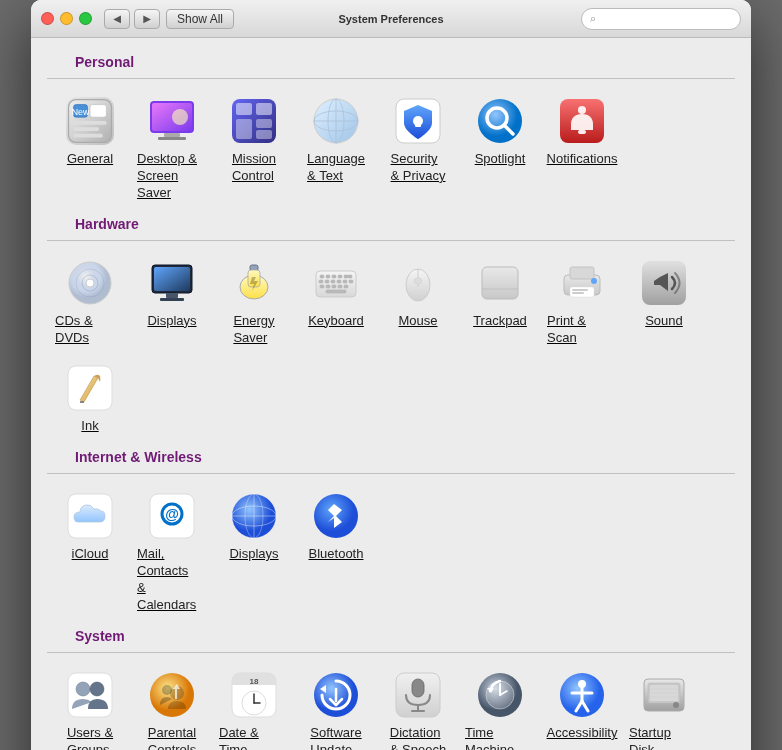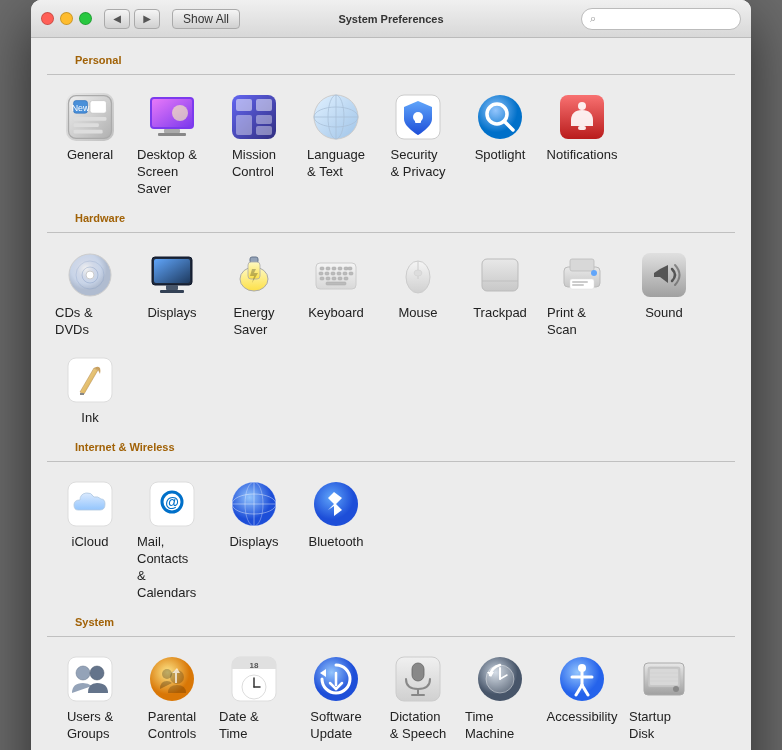--- a/index.html
+++ b/index.html
@@ -54,21 +54,21 @@
       border: 1px solid #aaa;
       border-radius: 4px;
       display: flex;
       align-items: center;
       justify-content: center;
       cursor: pointer;
       font-size: 10px;
       color: #555;
     }
     .show-all-btn {
-      margin-left: 12px;
+      margin-left: 6px;
       padding: 2px 10px;
       background: linear-gradient(to bottom, #f5f5f5, #d0d0d0);
       border: 1px solid #aaa;
       border-radius: 4px;
       font-size: 12px;
       color: #333;
       cursor: pointer;
       height: 20px;
       display: flex;
       align-items: center;
@@ -101,23 +101,23 @@
       background: transparent;
       color: #333;
     }
     .content {
       padding: 10px 16px 16px;
     }
     .section {
       margin-bottom: 8px;
     }
     .section-title {
-      font-size: 11px;
+      font-size: 14px;
       font-weight: 700;
-      color: #a16207;
+      color: #701a75;
       margin-bottom: 8px;
       margin-top: 6px;
       padding-left: 28px;
     }
     .section-divider {
       border: none;
       border-top: 1px solid #c0c0c0;
       margin: 4px 0 10px;
     }
     .items-grid {
@@ -128,20 +128,21 @@
     }
     .pref-item {
       display: flex;
       flex-direction: column;
       align-items: center;
       width: 78px;
       padding: 6px 4px;
       border-radius: 6px;
       cursor: pointer;
       text-align: center;
+      text-decoration: underline;
     }
     .icon-wrap {
       width: 52px;
       height: 52px;
       display: flex;
       align-items: center;
       justify-content: center;
       margin-bottom: 4px;
     }
     .icon-wrap svg {

